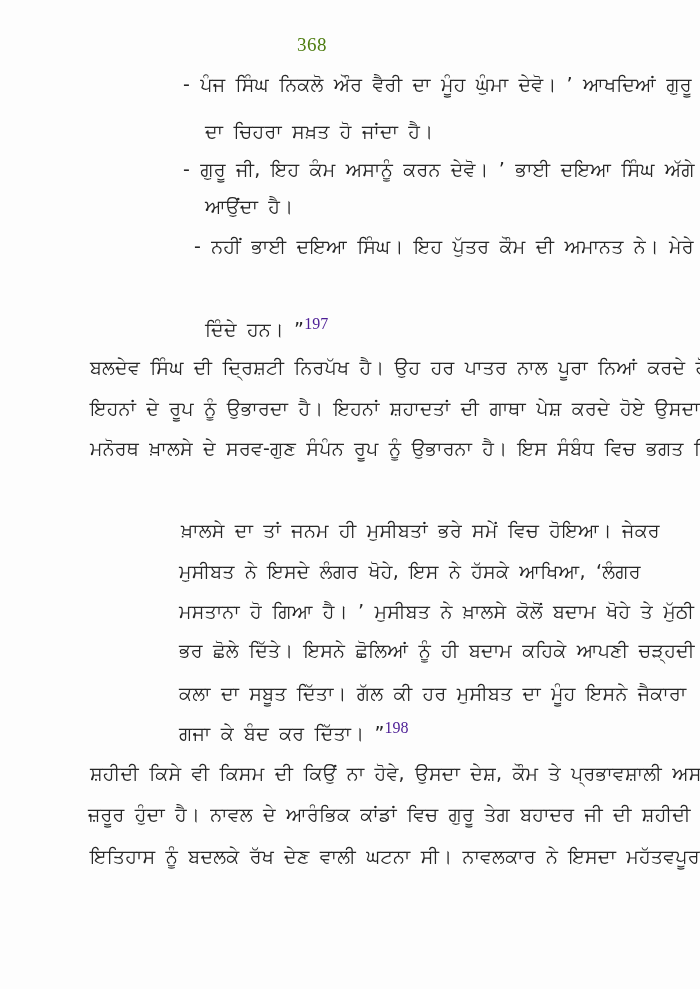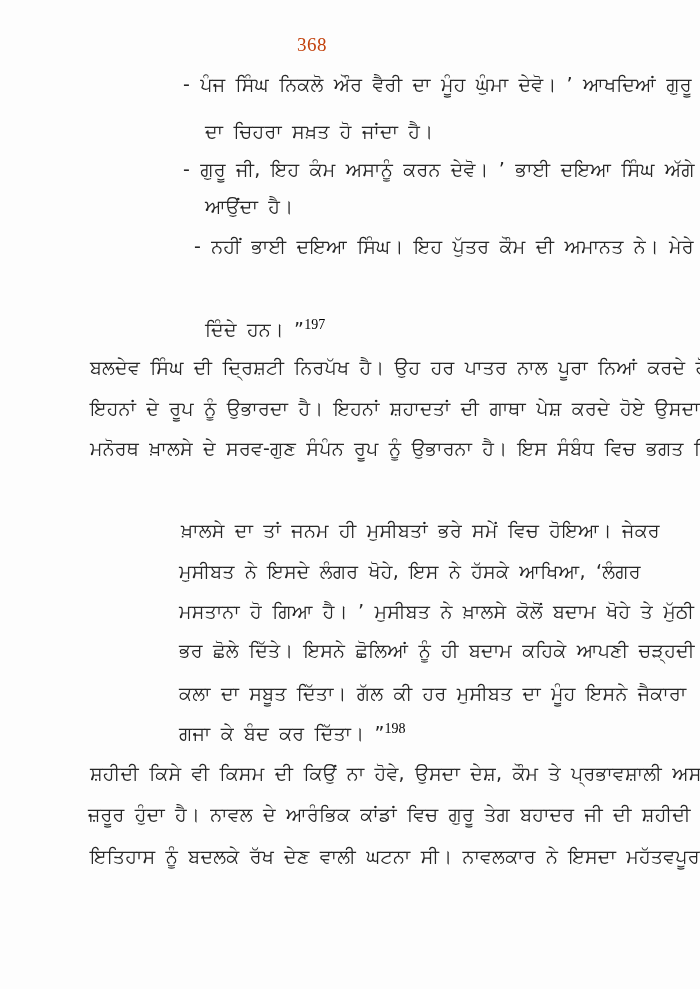--- a/index.html
+++ b/index.html
@@ -18,39 +18,39 @@
   }
   .pageno {
     position: absolute;
     top: 34px;
     left: 0;
     width: 624px;
     text-align: center;
     font-family: "Liberation Serif", "DejaVu Serif", serif;
     font-size: 19px;
     letter-spacing: 0.5px;
-    color: #c2410c;
+    color: #4d7c0f;
   }
   .line {
     position: absolute;
     font-size: 19px;
     line-height: 26px;
     white-space: nowrap;
     word-spacing: 4px;
     letter-spacing: 0.2px;
     color: #262626;
   }
   .fn-sup {
     font-family: "Liberation Serif", "DejaVu Serif", serif;
-    font-size: 14px;
+    font-size: 16px;
     line-height: 0;
     vertical-align: 7px;
     letter-spacing: 0;
     word-spacing: 0;
-    color: #000000;
+    color: #4c1d95;
   }
 </style>
 </head>
 <body>
 
 <div class="page">
 
   <div class="pageno">368</div>
 
   <div class="line" style="top:71px;left:183px">- ਪੰਜ ਸਿੰਘ ਨਿਕਲੋ ਔਰ ਵੈਰੀ ਦਾ ਮੂੰਹ ਘੁੰਮਾ ਦੇਵੋ। ’ ਆਖਦਿਆਂ ਗੁਰੂ ਜੀ</div>

